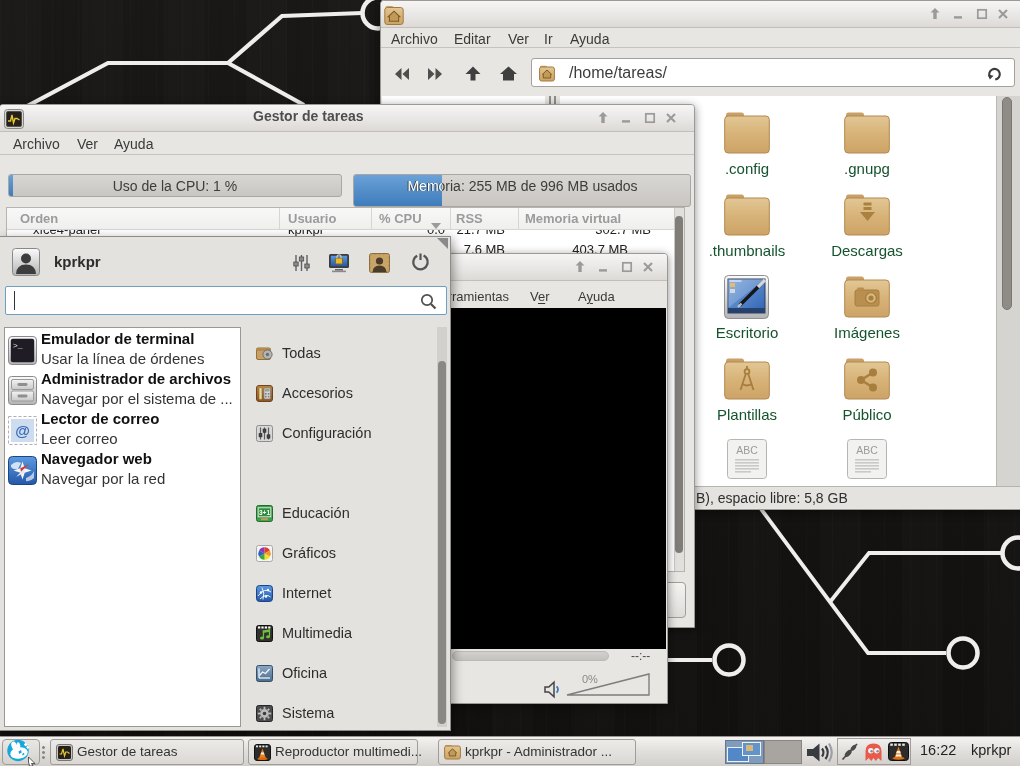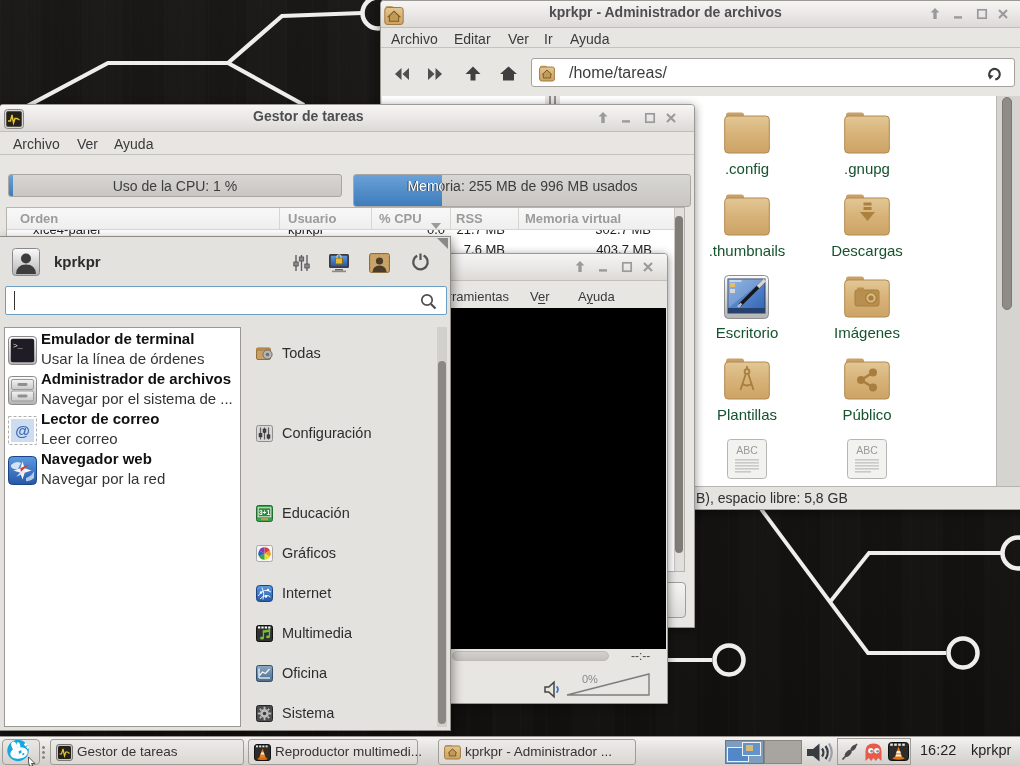--- a/index.html
+++ b/index.html
@@ -38,21 +38,20 @@
   <circle cx="729" cy="660" r="14.5" stroke-width="4.5"></circle>
 </svg>
 
 <div id="fm" class="win" style="left:380px; top:0; width:652px; height:510px;">
   <div class="titlebar">
     <span style="position:absolute;left:3px;top:4px;" id="fm-icon"><svg width="20" height="21">
           <rect x="1.5" y="1" width="8" height="5" rx="1.5" fill="#c9a068"></rect>
           <rect x="0.8" y="2.5" width="18.4" height="17" rx="2.5" fill="url(#gfold)" stroke="#a5793c"></rect>
           <path d="M 10,6.2 L 15.8,11.8 L 14.6,11.8 L 14.6,16.2 L 5.4,16.2 L 5.4,11.8 L 4.2,11.8 Z" fill="#c19a58" stroke="#7e5c26" stroke-width="1.1"></path>
         </svg></span>
-    <span class="title" style="left:168px;">kprkpr - Administrador de archivos</span>
     <span class="wbtns" style="right:21px;" id="fm-wbtns">
         <svg width="81" height="13">
           <g fill="#9a9a9a">
             <path d="M 6,1 L 10.5,5.5 L 7.7,5.5 L 7.7,12 L 4.3,12 L 4.3,5.5 L 1.5,5.5 Z"></path>
             <rect x="25" y="9.2" width="8" height="2.4"></rect>
             <rect x="48.8" y="2.8" width="8.4" height="8.4" fill="none" stroke="#9a9a9a" stroke-width="1.7"></rect>
             <path d="M 70,3 L 78,11 M 78,3 L 70,11" stroke="#9a9a9a" stroke-width="2.1" fill="none"></path>
           </g>
         </svg>
       </span>
@@ -323,21 +322,21 @@
       <span style="position:absolute;left:281px;top:-8px;">kprkpr</span>
       <span style="position:absolute;left:408px;top:-8px;width:30px;text-align:right;">0.0</span>
       <span style="position:absolute;left:440px;top:-8px;width:58px;text-align:right;">21.7 MB</span>
       <span style="position:absolute;left:560px;top:-8px;width:84px;text-align:right;">302.7 MB</span>
     </div>
     <div style="position:relative;height:17px;font-size:13px;color:#222;">
       <span style="position:absolute;left:26px;top:-2px;">Thunar</span>
       <span style="position:absolute;left:281px;top:-2px;">kprkpr</span>
       <span style="position:absolute;left:408px;top:-2px;width:30px;text-align:right;">0.0</span>
       <span style="position:absolute;left:440px;top:-2px;width:58px;text-align:right;">7.6 MB</span>
-      <span style="position:absolute;left:567px;top:-2px;width:78px;text-align:right;">403.7 MB</span>
+      <span style="position:absolute;left:543px;top:-2px;width:78px;text-align:right;">403.7 MB</span>
     </div>
   </div>
 
   <div style="position:absolute;right:0;top:0;width:10px;bottom:0;background:#e2e0dd;border-left:1px solid #cbc8c4;"></div>
   <div style="position:absolute;right:1px;top:8px;width:8px;height:337px;background:#807d79;border-radius:4px;"></div>
   </div>
 
   <div style="position:absolute;right:8px;bottom:9px;width:60px;height:36px;background:linear-gradient(180deg,#f4f3f2,#dedcd9);border:1px solid #a19e99;border-radius:4px;"></div>
 </div>
 
@@ -470,20 +469,35 @@
 
   <div id="cats" style="position:absolute;left:244px;top:90px;right:4px;bottom:3px;font-size:14.5px;color:#2d2d2d;">
     <div class="catitem" style="top:15px;">
         <span class="ci" id="ct-todas"><svg width="17" height="17">
             <rect x="0.5" y="3" width="14" height="11.5" rx="1.5" fill="#c9a063" stroke="#94703a"></rect>
             <rect x="0.5" y="3" width="14" height="3" fill="#b58a4e"></rect>
             <circle cx="11.5" cy="9.5" r="4.6" fill="#b4b4b4" stroke="#6e6e6e" stroke-width="1"></circle>
             <circle cx="11.5" cy="9.5" r="1.7" fill="#6e6e6e"></circle>
           </svg></span>
         <span class="ct">Todas</span>
+      </div>
+    <div class="catitem" style="top:55px;">
+        <span class="ci" id="ct-acc"><svg width="17" height="17">
+            <rect x="0.5" y="0.5" width="16" height="16" rx="2.5" fill="url(#gbrown)" stroke="#6e4418"></rect>
+            <rect x="3" y="2.5" width="3" height="12" rx="1" fill="#e8d8a0" stroke="#8a6a30" stroke-width="0.6"></rect>
+            <rect x="8" y="3" width="6.5" height="11" rx="1" fill="#d6d6d6" stroke="#7a7a7a" stroke-width="0.7"></rect>
+            <rect x="9" y="4" width="4.5" height="2.5" fill="#8aa890"></rect>
+            <g fill="#7a7a7a">
+              <rect x="9" y="8" width="1.6" height="1.6"></rect>
+              <rect x="11.8" y="8" width="1.6" height="1.6"></rect>
+              <rect x="9" y="10.8" width="1.6" height="1.6"></rect>
+              <rect x="11.8" y="10.8" width="1.6" height="1.6"></rect>
+            </g>
+          </svg></span>
+        <span class="ct">Accesorios</span>
       </div>
     <div class="catitem" style="top:95px;">
         <span class="ci" id="ct-conf"><svg width="17" height="17">
             <rect x="0.5" y="0.5" width="16" height="16" rx="2" fill="#d8d8d8" stroke="#8e8e8e"></rect>
             <g stroke="#5e5e5e" stroke-width="1.2">
               <line x1="4.5" y1="2.5" x2="4.5" y2="14.5"></line>
               <line x1="8.5" y1="2.5" x2="8.5" y2="14.5"></line>
               <line x1="12.5" y1="2.5" x2="12.5" y2="14.5"></line>
             </g>
             <g fill="#444" stroke="#222" stroke-width="0.5">

